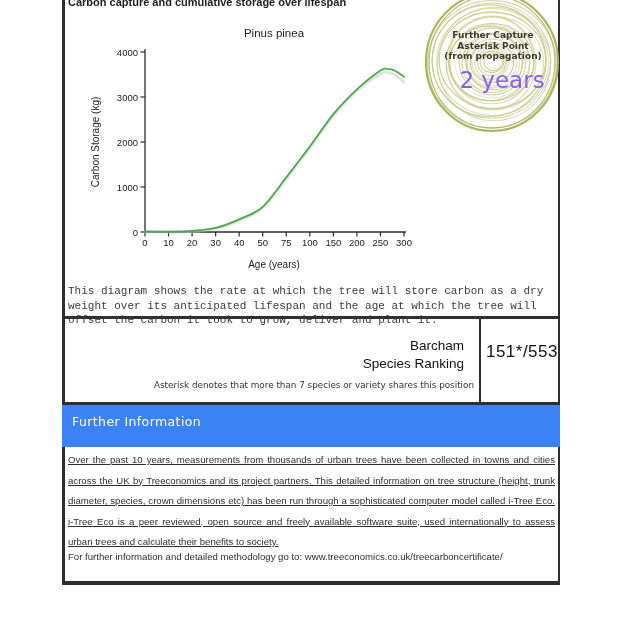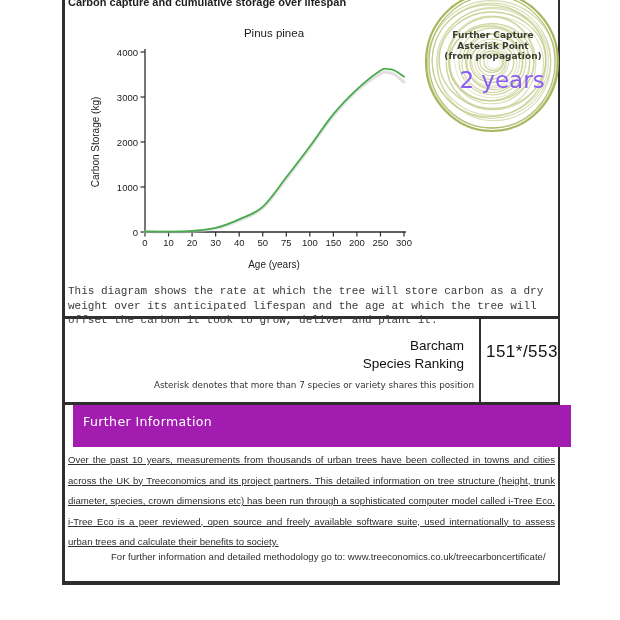--- a/index.html
+++ b/index.html
@@ -28,31 +28,31 @@
   .rank-note{
     position:absolute;right:86px;top:400px;text-align:right;width:380px;
     font-family:"DejaVu Sans",sans-serif;font-size:8.8px;color:#333;
   }
   .rank-value{
     position:absolute;left:419px;top:362px;width:77px;text-align:right;
     font-size:17px;color:#111;letter-spacing:0.5px;
   }
   
   .fi-bar{
-    position:absolute;left:11px;top:425px;width:498px;height:42px;background:#a21caf;
+    position:absolute;left:0;top:425px;width:498px;height:42px;background:#3b82f6;
     box-sizing:border-box;padding:7px 0 0 10px;
   }
   .fi-bar-title{color:#ffffff;font-size:12.5px;letter-spacing:0.4px;font-family:"DejaVu Sans",sans-serif;}
   .fi-paragraph{
     position:absolute;left:6px;top:470px;width:487px;
     font-size:9.6px;line-height:20.5px;color:#2f2f2f;text-align:justify;text-decoration:underline;
   }
   .fi-link{
     position:absolute;left:6px;top:571px;width:487px;
-    font-size:9.6px;color:#2f2f2f;white-space:nowrap;margin-left:43px;
+    font-size:9.6px;color:#2f2f2f;white-space:nowrap;
   }
   
   .badge-rings{position:absolute;left:362px;top:10px;width:138px;height:146px;pointer-events:none;}
   .badge-text{
     position:absolute;left:366px;top:50px;width:130px;text-align:center;
     font-family:"DejaVu Sans",sans-serif;
   }
   .badge-line{font-size:9px;font-weight:bold;line-height:10.5px;color:#3b3b30;}
   .badge-value{margin-top:5px;font-size:23px;color:#8b5cf6;line-height:26px;margin-left:18px;}
 </style>

